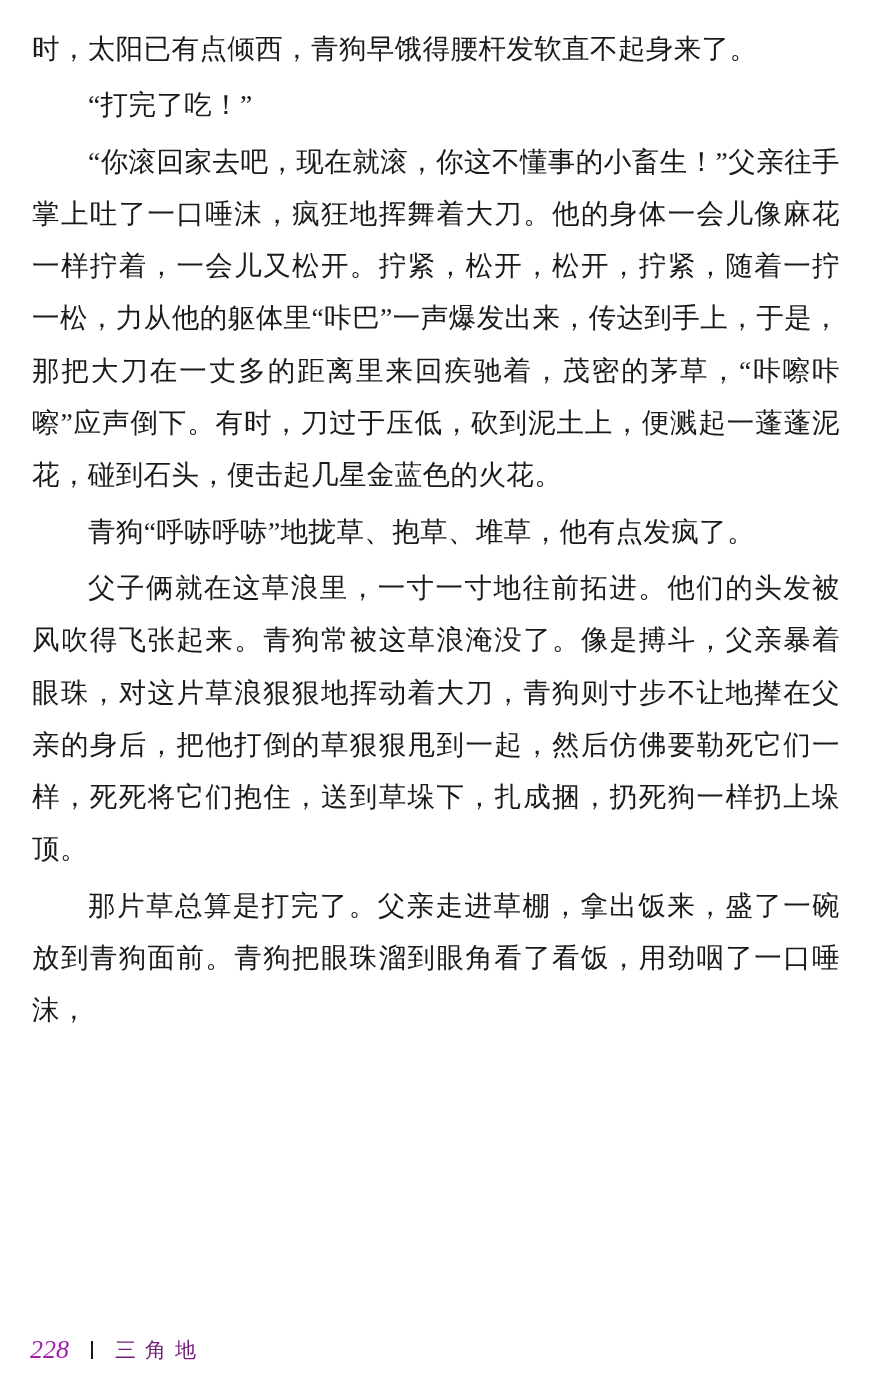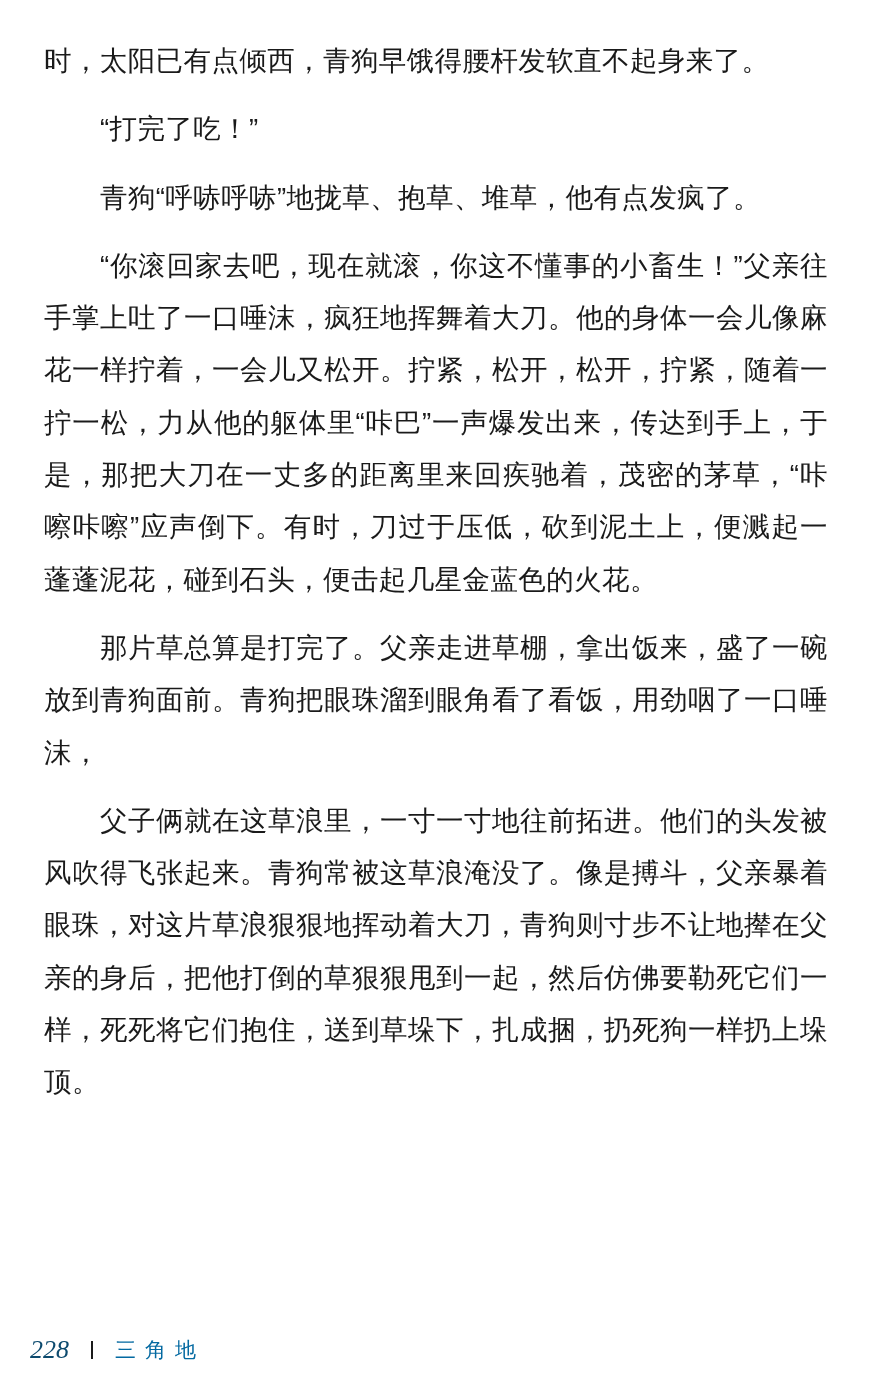--- a/index.html
+++ b/index.html
@@ -14,22 +14,22 @@
       overflow: hidden;
       color: #1a1a1a;
     }
     .page {
       position: absolute;
       left: 28px;
       top: 19px;
       width: 816px;
     }
     .para {
-      margin: 16px;
-      font-family: Liberation Sans, sans-serif;
+      margin: 4px;
+      font-family: Liberation Serif, serif;
       font-size: 27.5px;
       line-height: 52.3px;
       text-align: justify;
       text-align-last: left;
       letter-spacing: 0.4px;
       word-break: break-all;
       font-weight: normal;
     }
     .para.indent {
       text-indent: 56px;
@@ -39,46 +39,46 @@
       left: 30px;
       top: 1334px;
       display: flex;
       align-items: center;
       height: 32px;
     }
     .page-number {
       font-family: "Liberation Serif", "DejaVu Serif", serif;
       font-style: italic;
       font-size: 26px;
-      color: #0c4a6e;
+      color: #a21caf;
     }
     .footer-divider {
       display: inline-block;
       width: 2px;
       height: 18px;
       background: #1a1a1a;
       margin-left: 22px;
       margin-right: 22px;
     }
     .book-title {
       font-family: "DejaVu Sans", "Liberation Sans", sans-serif;
       font-size: 21px;
       letter-spacing: 9px;
-      color: #0369a1;
+      color: #701a75;
     }
   </style>
 </head>
 <body>
 
 <div class="page">
   <p class="para">时，太阳已有点倾西，青狗早饿得腰杆发软直不起身来了。</p>
   <p class="para indent">“打完了吃！”</p>
+  <p class="para indent">“你滚回家去吧，现在就滚，你这不懂事的小畜生！”父亲往手掌上吐了一口唾沫，疯狂地挥舞着大刀。他的身体一会儿像麻花一样拧着，一会儿又松开。拧紧，松开，松开，拧紧，随着一拧一松，力从他的躯体里“咔巴”一声爆发出来，传达到手上，于是，那把大刀在一丈多的距离里来回疾驰着，茂密的茅草，“咔嚓咔嚓”应声倒下。有时，刀过于压低，砍到泥土上，便溅起一蓬蓬泥花，碰到石头，便击起几星金蓝色的火花。</p>
   <p class="para indent">青狗“呼哧呼哧”地拢草、抱草、堆草，他有点发疯了。</p>
-  <p class="para indent">“你滚回家去吧，现在就滚，你这不懂事的小畜生！”父亲往手掌上吐了一口唾沫，疯狂地挥舞着大刀。他的身体一会儿像麻花一样拧着，一会儿又松开。拧紧，松开，松开，拧紧，随着一拧一松，力从他的躯体里“咔巴”一声爆发出来，传达到手上，于是，那把大刀在一丈多的距离里来回疾驰着，茂密的茅草，“咔嚓咔嚓”应声倒下。有时，刀过于压低，砍到泥土上，便溅起一蓬蓬泥花，碰到石头，便击起几星金蓝色的火花。</p>
+  <p class="para indent">父子俩就在这草浪里，一寸一寸地往前拓进。他们的头发被风吹得飞张起来。青狗常被这草浪淹没了。像是搏斗，父亲暴着眼珠，对这片草浪狠狠地挥动着大刀，青狗则寸步不让地撵在父亲的身后，把他打倒的草狠狠甩到一起，然后仿佛要勒死它们一样，死死将它们抱住，送到草垛下，扎成捆，扔死狗一样扔上垛顶。</p>
   <p class="para indent">那片草总算是打完了。父亲走进草棚，拿出饭来，盛了一碗放到青狗面前。青狗把眼珠溜到眼角看了看饭，用劲咽了一口唾沫，</p>
-  <p class="para indent">父子俩就在这草浪里，一寸一寸地往前拓进。他们的头发被风吹得飞张起来。青狗常被这草浪淹没了。像是搏斗，父亲暴着眼珠，对这片草浪狠狠地挥动着大刀，青狗则寸步不让地撵在父亲的身后，把他打倒的草狠狠甩到一起，然后仿佛要勒死它们一样，死死将它们抱住，送到草垛下，扎成捆，扔死狗一样扔上垛顶。</p>
 </div>
 
 <div class="footer">
   <span class="page-number">228</span>
   <span class="footer-divider"></span>
   <span class="book-title">三角地</span>
 </div>
 
 </body></html>

